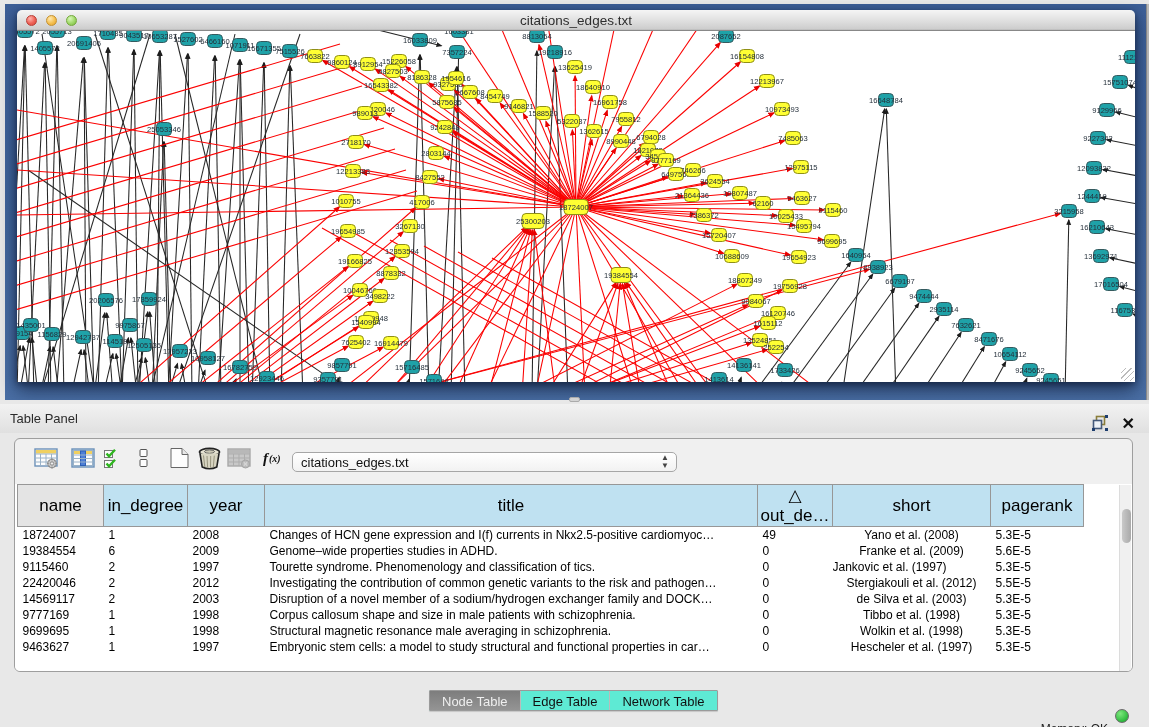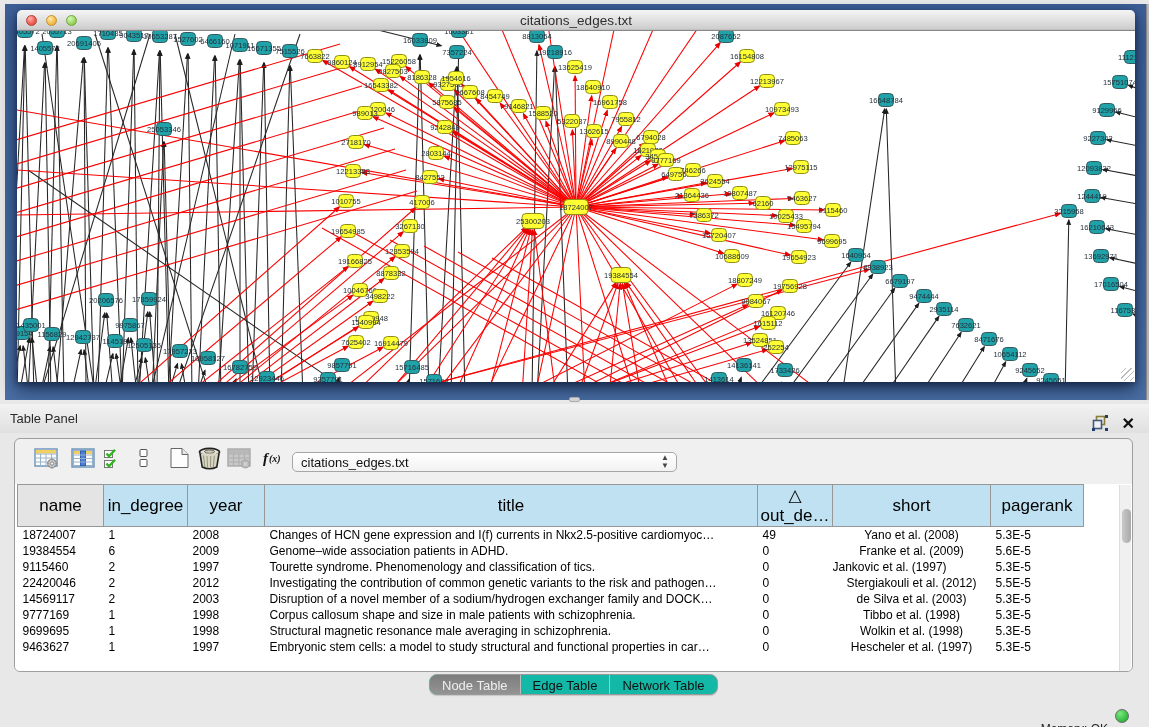--- a/index.html
+++ b/index.html
@@ -19,21 +19,21 @@
 #toolbar{position:absolute;left:0;top:0;width:100%;height:44px}
 #viewport{position:absolute;left:0;top:45px;width:1117px;height:188px;background:#fff}
 #combo{position:absolute;left:277px;top:13px;width:385px;height:20px;background:linear-gradient(180deg,#fff,#f2f2f2);border:1px solid #a6a6a6;border-radius:5px;font-size:13px;color:#111;padding:2px 0 0 8px}
 #comboarr{position:absolute;right:7px;top:1px;font-size:8px;color:#444;line-height:8px;text-align:center}
 table.tt{position:absolute;left:2px;top:45px;border-collapse:collapse;table-layout:fixed;font-size:12px;color:#000}
 table.tt th{background:#bfe1f1;border:1px solid #979797;font-weight:normal;font-size:17px;height:20px;padding:0}
 table.tt th.gray{background:#e4e4e4}
 table.tt td{height:16px;padding:0 0 0 5px;white-space:nowrap;overflow:hidden;background:#fff}
 #vsb{position:absolute;left:1104px;top:46px;width:12px;height:186px;background:#f0f0f0;border-left:1px solid #dcdcdc}
 #vsbthumb{position:absolute;left:2px;top:24px;width:9px;height:34px;background:linear-gradient(90deg,#c9c9c9,#a9a9a9);border-radius:5px}
-#tabs{position:absolute;left:429px;top:274px;height:21px;border:1px solid #9a9a9a;border-radius:8px;background:#14b8a6;display:flex;overflow:hidden;box-shadow:0 1px 1px rgba(0,0,0,.15)}
+#tabs{position:absolute;left:429px;top:290px;height:21px;border:1px solid #9a9a9a;border-radius:1px;background:#5eead4;display:flex;overflow:hidden;box-shadow:0 1px 1px rgba(0,0,0,.15)}
 .tab{font-size:13px;padding:2.5px 12px 0 12px;color:#111}
 .tab.sel{background:linear-gradient(180deg,#7d7d7d,#949494);color:#efefef}
 .tab.mid{border-left:1px solid #bbb;border-right:1px solid #bbb}
 #mem{position:absolute;right:41px;top:322px;font-size:12px;color:#222}
 #memdot{position:absolute;right:20px;top:309px;width:14px;height:14px;border-radius:50%;background:radial-gradient(circle at 35% 30%,#7de87d,#2eb93e 70%,#1d8f2c);border:1px solid #6a6a6a}
 #fico{position:absolute;right:41px;top:11px;width:16px;height:16px}
 #xico{position:absolute;right:14px;top:10px;font-size:16px;font-weight:bold;color:#111}
 .ticon{position:absolute;top:8px}
 </style></head><body>
 <div id="desk"></div>
@@ -634,21 +634,21 @@
             <td>2008</td>
             <td>Changes of HCN gene expression and I(f) currents in Nkx2.5-positive cardiomyoc…</td>
             <td>49</td>
             <td style="text-align:center;padding:0">Yano et al. (2008)</td>
             <td>5.3E-5</td>
           </tr>
           <tr>
             <td>19384554</td>
             <td>6</td>
             <td>2009</td>
-            <td>Genome–wide association patients in ADHD.</td>
+            <td>Genome–wide properties studies in ADHD.</td>
             <td>0</td>
             <td style="text-align:center;padding:0">Franke et al. (2009)</td>
             <td>5.6E-5</td>
           </tr>
           <tr>
             <td>9115460</td>
             <td>2</td>
             <td>1997</td>
             <td>Tourette syndrome. Phenomenology and classification of tics.</td>
             <td>0</td>

